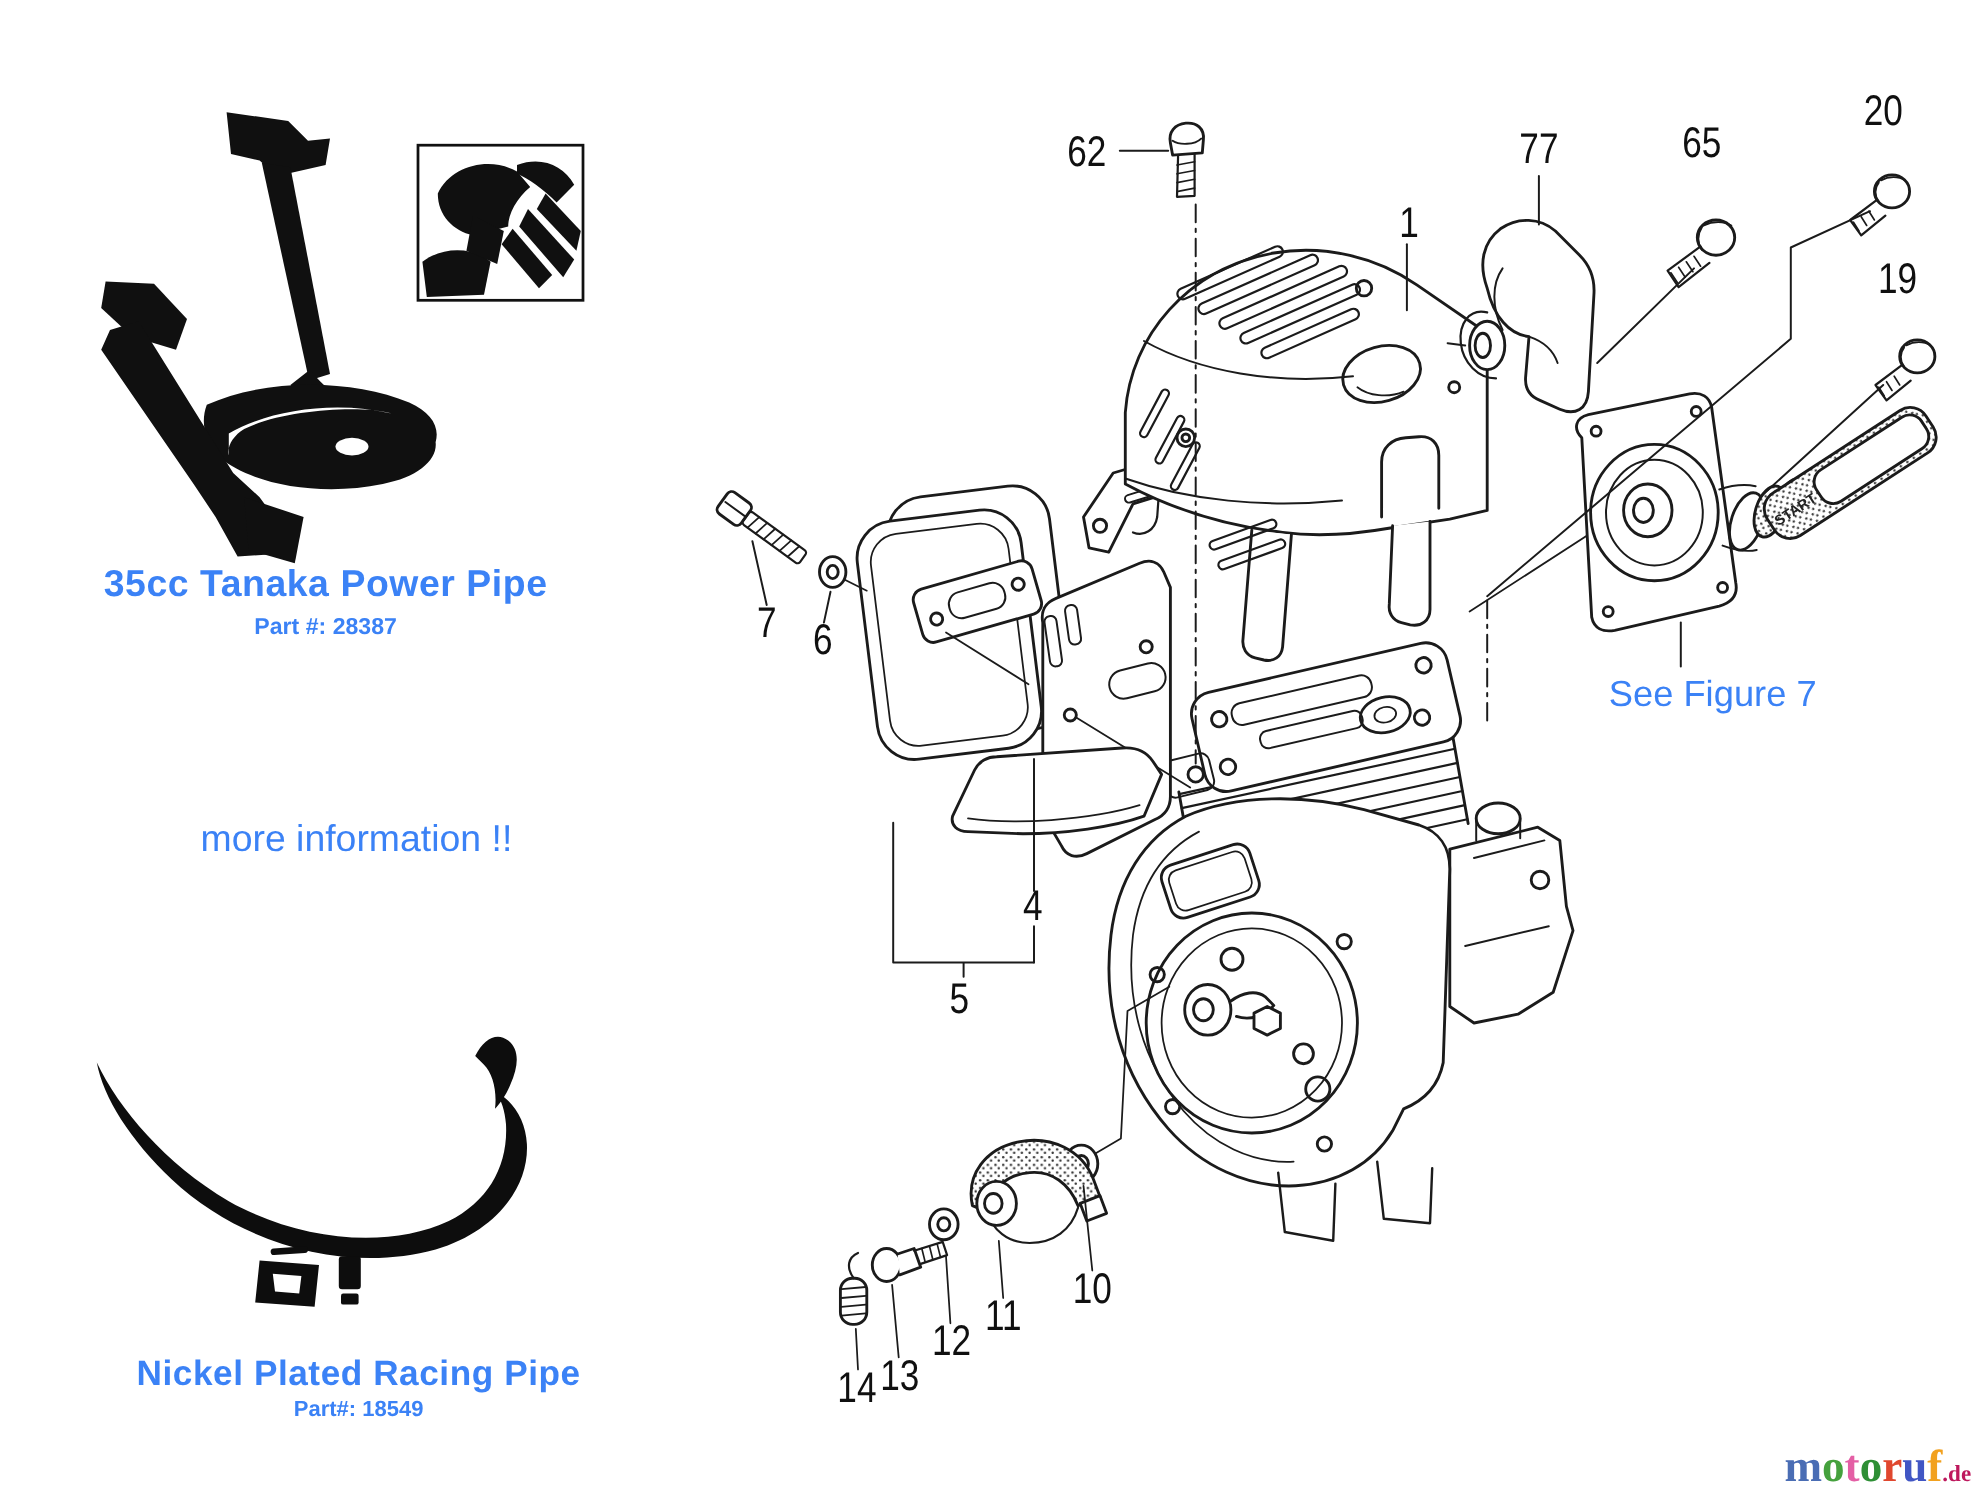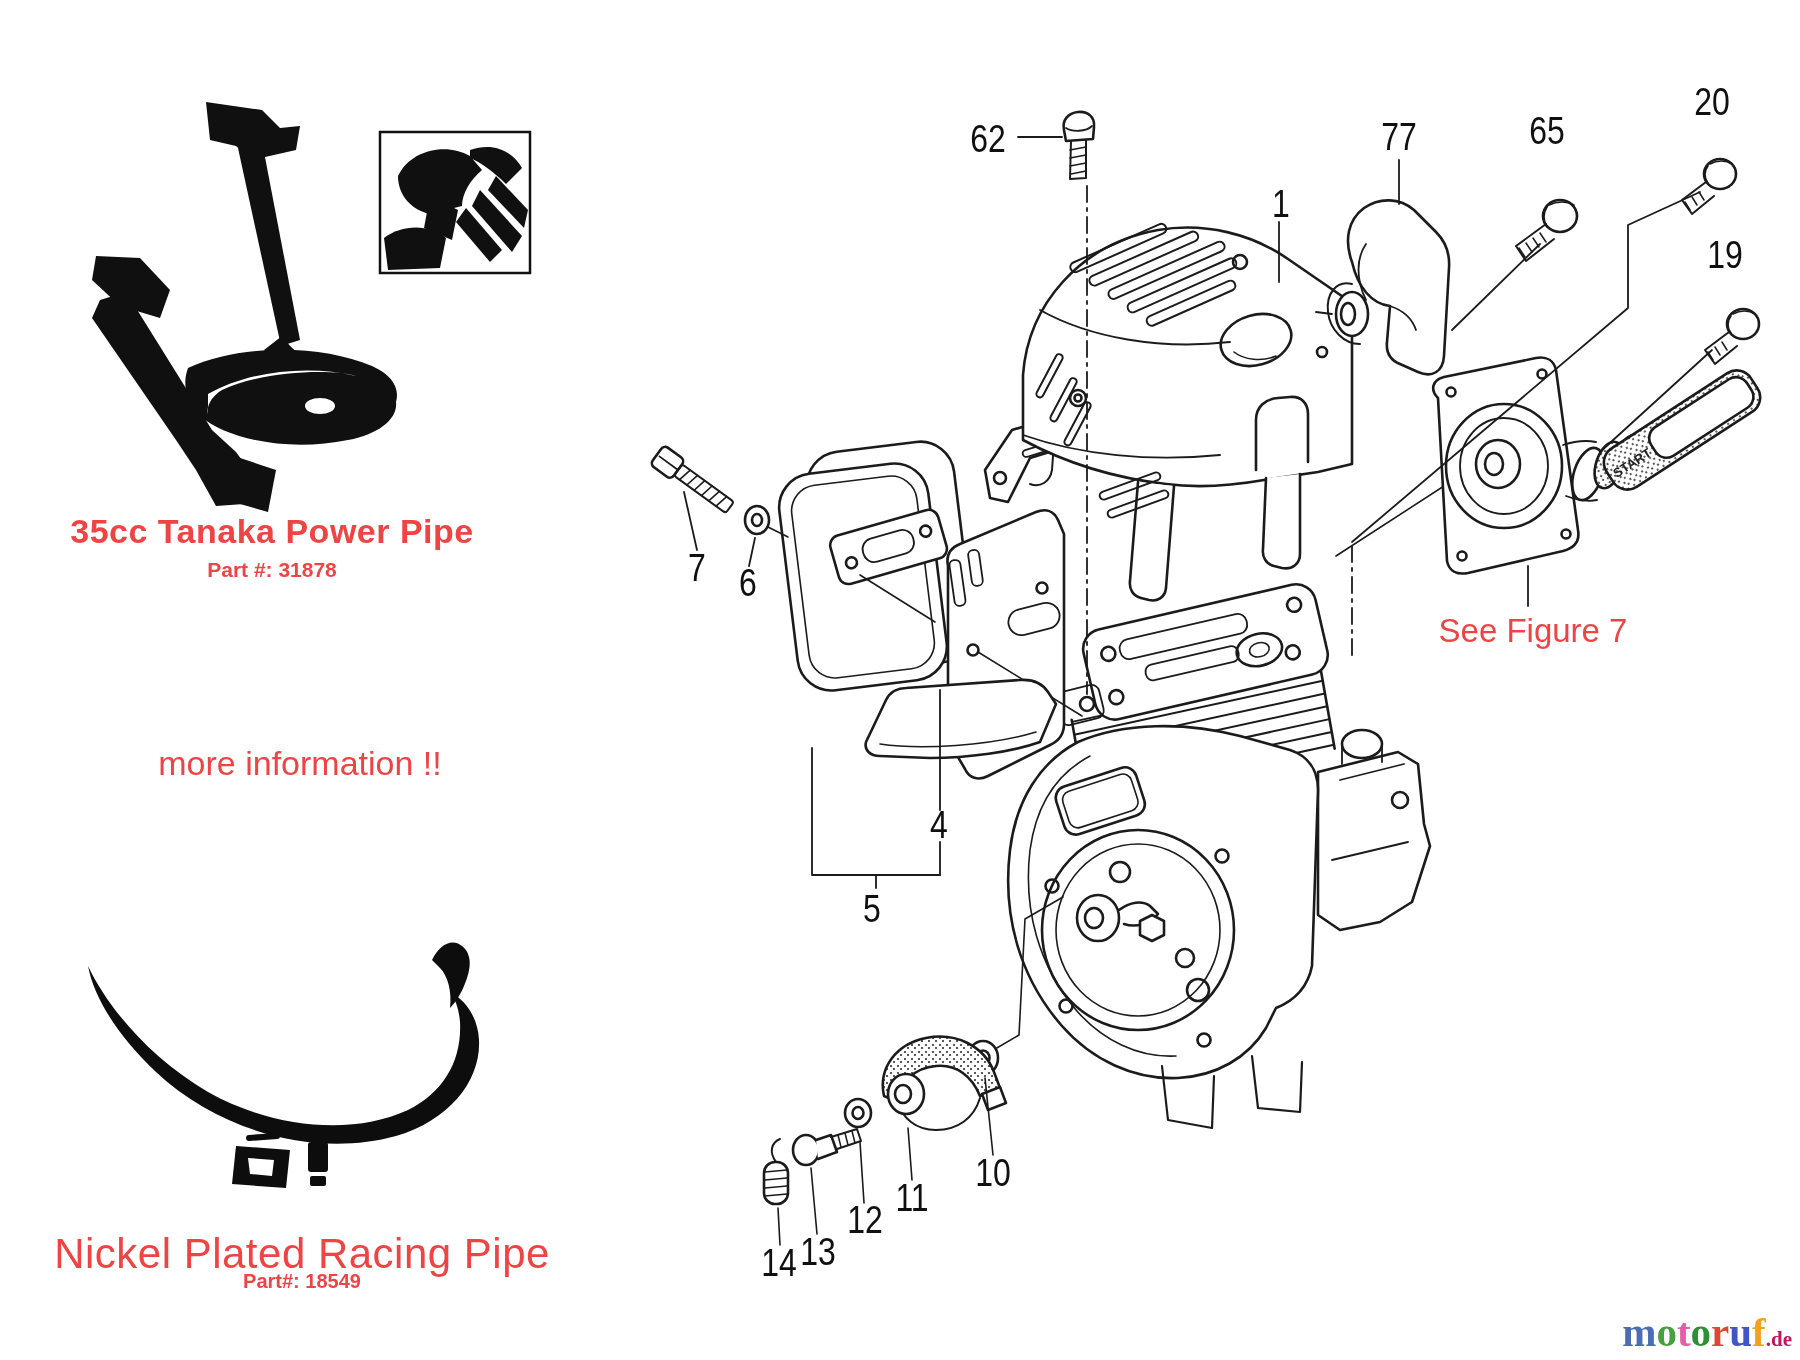--- a/index.html
+++ b/index.html
@@ -1,23 +1,23 @@
 <!DOCTYPE html>
 <html><head>
 <meta charset="utf-8">
 <style>
   html,body{margin:0;padding:0;background:#e8e8e8;}
   .stage{position:relative;width:1800px;height:1360px;background:#ffffff;overflow:hidden;
          font-family:"Liberation Sans",sans-serif;color:#111;}
   .stage svg.art{position:absolute;left:0;top:0;}
-  .txt{position:absolute;transform:translateX(-50%);white-space:nowrap;color:#ef4444;}
+  .txt{position:absolute;transform:translateX(-50%);white-space:nowrap;color:#3b82f6;margin-left:24px;}
   .pp-title{font-size:34px;font-weight:700;letter-spacing:.5px;}
   .pp-part{font-size:21px;font-weight:700;}
   .note{font-size:34px;}
-  .rp-title{font-size:42px;font-weight:400;letter-spacing:.5px;}
+  .rp-title{font-size:32px;font-weight:700;letter-spacing:.5px;}
   .rp-part{font-size:20px;font-weight:700;}
   .seefig{font-size:33px;}
   .callout{position:absolute;transform:translate(-50%,-50%) scaleX(.82);
            font-size:39px;color:#101010;white-space:nowrap;line-height:1;}
   .logo{position:absolute;right:8px;top:1308px;font-family:"Liberation Serif",serif;
         font-weight:700;font-size:41px;letter-spacing:0;white-space:nowrap;}
   .logo .logo-de{font-size:21px;color:#be185d;font-weight:700;}
 </style>
 </head>
 <body>
@@ -297,21 +297,21 @@
       <path d="M812,748 L812,875 L940,875 M876,875 L876,888"></path>
     </g>
     <g stroke-width="1.8" stroke-dasharray="16 6 3 6">
       <path d="M1087,186 L1087,694"></path>
       <path d="M1352,546 L1352,660"></path>
     </g>
   </g>
 </svg>
 
   <div class="txt pp-title" style="left:272px;top:512px;">35cc Tanaka Power Pipe</div>
-  <div class="txt pp-part" style="left:272px;top:558px;">Part #: 31878</div>
+  <div class="txt pp-part" style="left:272px;top:558px;">Part #: 28387</div>
 
   <div class="txt note" style="left:300px;top:744px;">more information !!</div>
 
   <div class="txt rp-title" style="left:302px;top:1230px;">Nickel Plated Racing Pipe</div>
   <div class="txt rp-part" style="left:302px;top:1270px;">Part#: 18549</div>
 
   <div class="txt seefig" style="left:1533px;top:612px;">See Figure 7</div>
 
   <div id="callouts">
       <div class="callout" style="left: 988px; top: 138px;">62</div>

